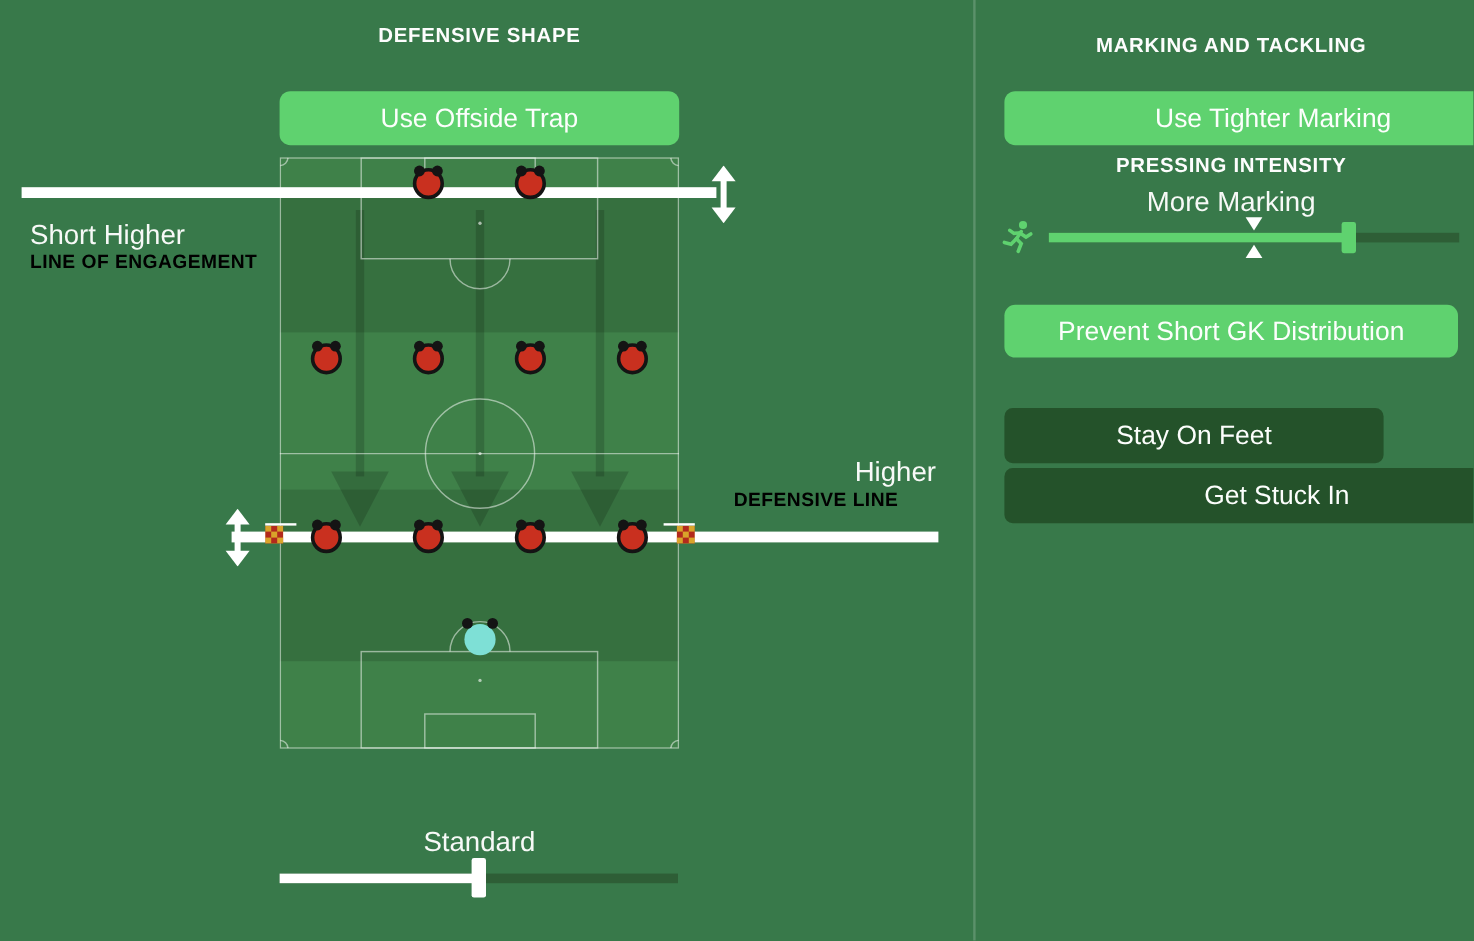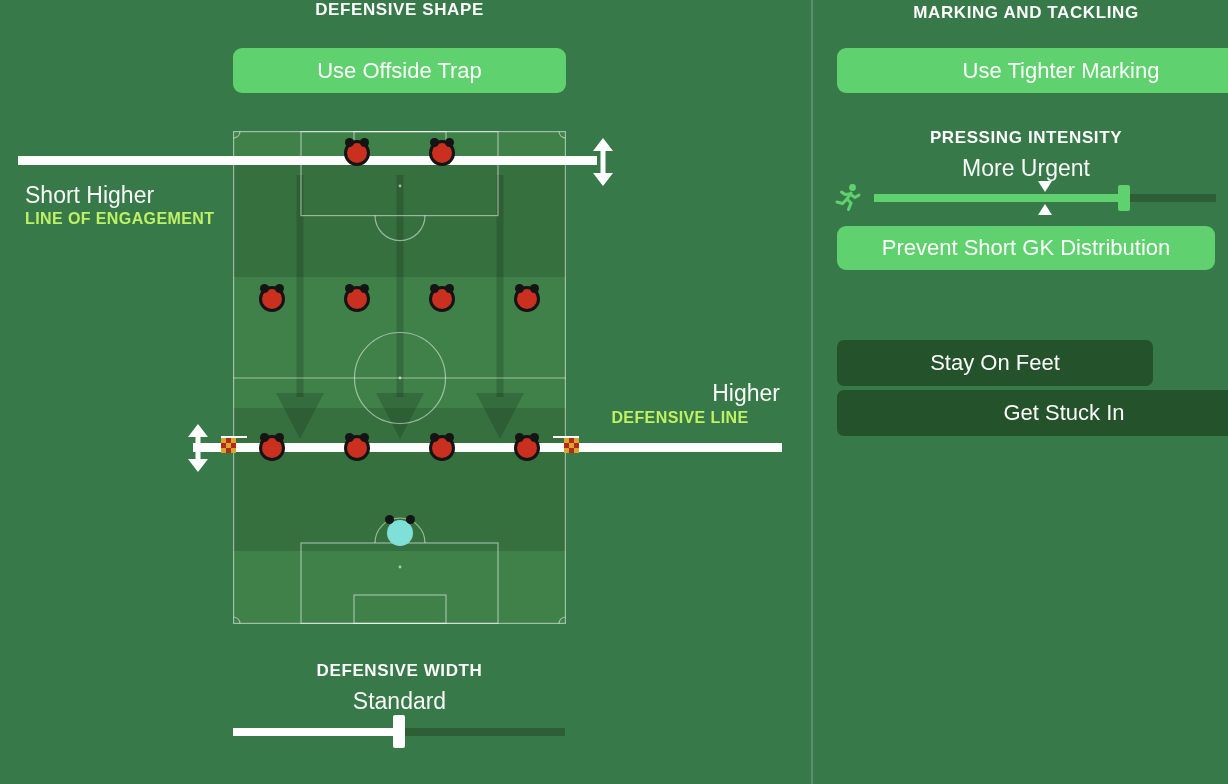--- a/index.html
+++ b/index.html
@@ -2,21 +2,21 @@
 <html><head>
 <meta charset="utf-8">
 <style>
   html,body{margin:0;padding:0;background:#38794A;}
   #app{position:relative;width:1228px;height:784px;background:#38794A;overflow:hidden;
        font-family:"Liberation Sans","DejaVu Sans",sans-serif;color:#fff;}
   .hdr{position:absolute;font-size:17px;font-weight:bold;letter-spacing:.6px;text-align:center;color:#fdfdfd;}
   .val{position:absolute;font-size:23px;font-weight:400;color:#f7f9f7;}
   .btn{position:absolute;display:flex;align-items:center;justify-content:center;
        font-size:22px;color:#fcfefc;cursor:pointer;}
-  .btn.active{background:#5FD26F;border-radius:9px;}
+  .btn.active{background:#5FD26F;border-radius:9px;margin-top:28px;}
   .btn.inactive{background:#24522A;border-radius:7px;}
   .divider{position:absolute;left:811px;top:0;width:2px;height:784px;background:rgba(255,255,255,0.18);}
   
   .pitch{position:absolute;left:233px;top:131px;width:333px;height:493px;background:#3F8149;}
   .bar{position:absolute;background:#fff;z-index:3;}
   .flag{position:absolute;width:15px;height:15px;z-index:4;
         background:repeating-conic-gradient(#B22A1D 0 90deg,#D9A42A 0 180deg);background-size:10px 10px;}
   .flag .pole{position:absolute;top:-2px;height:2px;width:26px;background:#fff;}
   .flag.left .pole{left:0;} .flag.right .pole{right:0;}
   #players-layer{position:absolute;left:233px;top:131px;width:333px;height:493px;z-index:5;}
@@ -32,29 +32,29 @@
   .slider .fill{position:absolute;left:0;top:0;height:8px;}
   .slider .handle{position:absolute;top:-13px;width:12px;height:33px;border-radius:2px;}
   .slider.white-style .fill{background:#fff;}
   .slider.white-style .handle{background:#fff;}
   .slider.green-style .fill{background:#5FD26F;}
   .slider.green-style .handle{background:#5FD26F;top:-9px;height:26px;}
   .tri-down{position:absolute;width:0;height:0;border-left:7px solid transparent;border-right:7px solid transparent;
             border-top:11px solid #fff;z-index:3;}
   .tri-up{position:absolute;width:0;height:0;border-left:7px solid transparent;border-right:7px solid transparent;
           border-bottom:11px solid #fff;z-index:3;}
-  .lbl-bold{position:absolute;font-size:16px;font-weight:bold;letter-spacing:.4px;color:#bef264;}
+  .lbl-bold{position:absolute;font-size:16px;font-weight:bold;letter-spacing:.4px;color:#000000;}
   .runner{position:absolute;z-index:2;}
 </style>
 </head>
 <body>
 
 <div id="app">
 
-  <div class="hdr" style="left:233px;top:0;width:333px;">DEFENSIVE SHAPE</div>
+  <div class="hdr" style="left:233px;top:20px;width:333px;">DEFENSIVE SHAPE</div>
 
   <div class="btn active" style="left:233px;top:48px;width:333px;height:45px;">Use Offside Trap</div>
 
   <div class="pitch">
     <svg width="333" height="493" viewBox="0 0 333 493">
 
       <g>
         <rect x="0" y="34" width="333" height="112" fill="rgba(0,0,0,0.13)"></rect>
         <rect x="0" y="277" width="333" height="143" fill="rgba(0,0,0,0.13)"></rect>
       </g>
@@ -120,35 +120,34 @@
       <div class="player" style="left: 111px; top: 155px;"></div>
       <div class="player" style="left: 196px; top: 155px;"></div>
       <div class="player" style="left: 281px; top: 155px;"></div>
       <div class="player" style="left: 26px; top: 304px;"></div>
       <div class="player" style="left: 111px; top: 304px;"></div>
       <div class="player" style="left: 196px; top: 304px;"></div>
       <div class="player" style="left: 281px; top: 304px;"></div>
       <div class="player gk" style="left: 154px; top: 389px;"></div>
     </div>
 
-  <div class="hdr" style="left:233px;top:661px;width:333px;">DEFENSIVE WIDTH</div>
   <div class="val" style="left:233px;top:688px;width:333px;text-align:center;">Standard</div>
   <div class="slider white-style" style="left:233px;top:728px;width:332px;">
     <div class="fill" style="width: 50%;"></div>
     <div class="handle" style="left: calc(50% - 6px);"></div>
   </div>
 
   <div class="divider"></div>
 
-  <div class="hdr" style="left:837px;top:3px;width:378px;">MARKING AND TACKLING</div>
+  <div class="hdr" style="left:837px;top:28px;width:378px;">MARKING AND TACKLING</div>
 
   <div class="btn active" style="left:837px;top:48px;width:448px;height:45px;">Use Tighter Marking</div>
 
   <div class="hdr" style="left:837px;top:128px;width:378px;">PRESSING INTENSITY</div>
-  <div class="val" style="left:837px;top:155px;width:378px;text-align:center;">More Urgent</div>
+  <div class="val" style="left:837px;top:155px;width:378px;text-align:center;">More Marking</div>
 
   <svg class="runner" style="left:834px;top:183px;" width="28" height="30" viewBox="0 0 28 30">
     <g stroke="#5FD26F" stroke-width="3" stroke-linecap="round" fill="none">
       <line x1="17" y1="10" x2="13" y2="16"></line>
       <polyline points="16.5,11.5 21,14.5 25,12"></polyline>
       <polyline points="16,11 11,11.5 7.5,9"></polyline>
       <polyline points="13,16 17,20 14.5,26.5"></polyline>
       <polyline points="13,16 8.5,20.5 3,19"></polyline>
     </g>
     <circle cx="18.5" cy="4.5" r="3.4" fill="#5FD26F"></circle>

